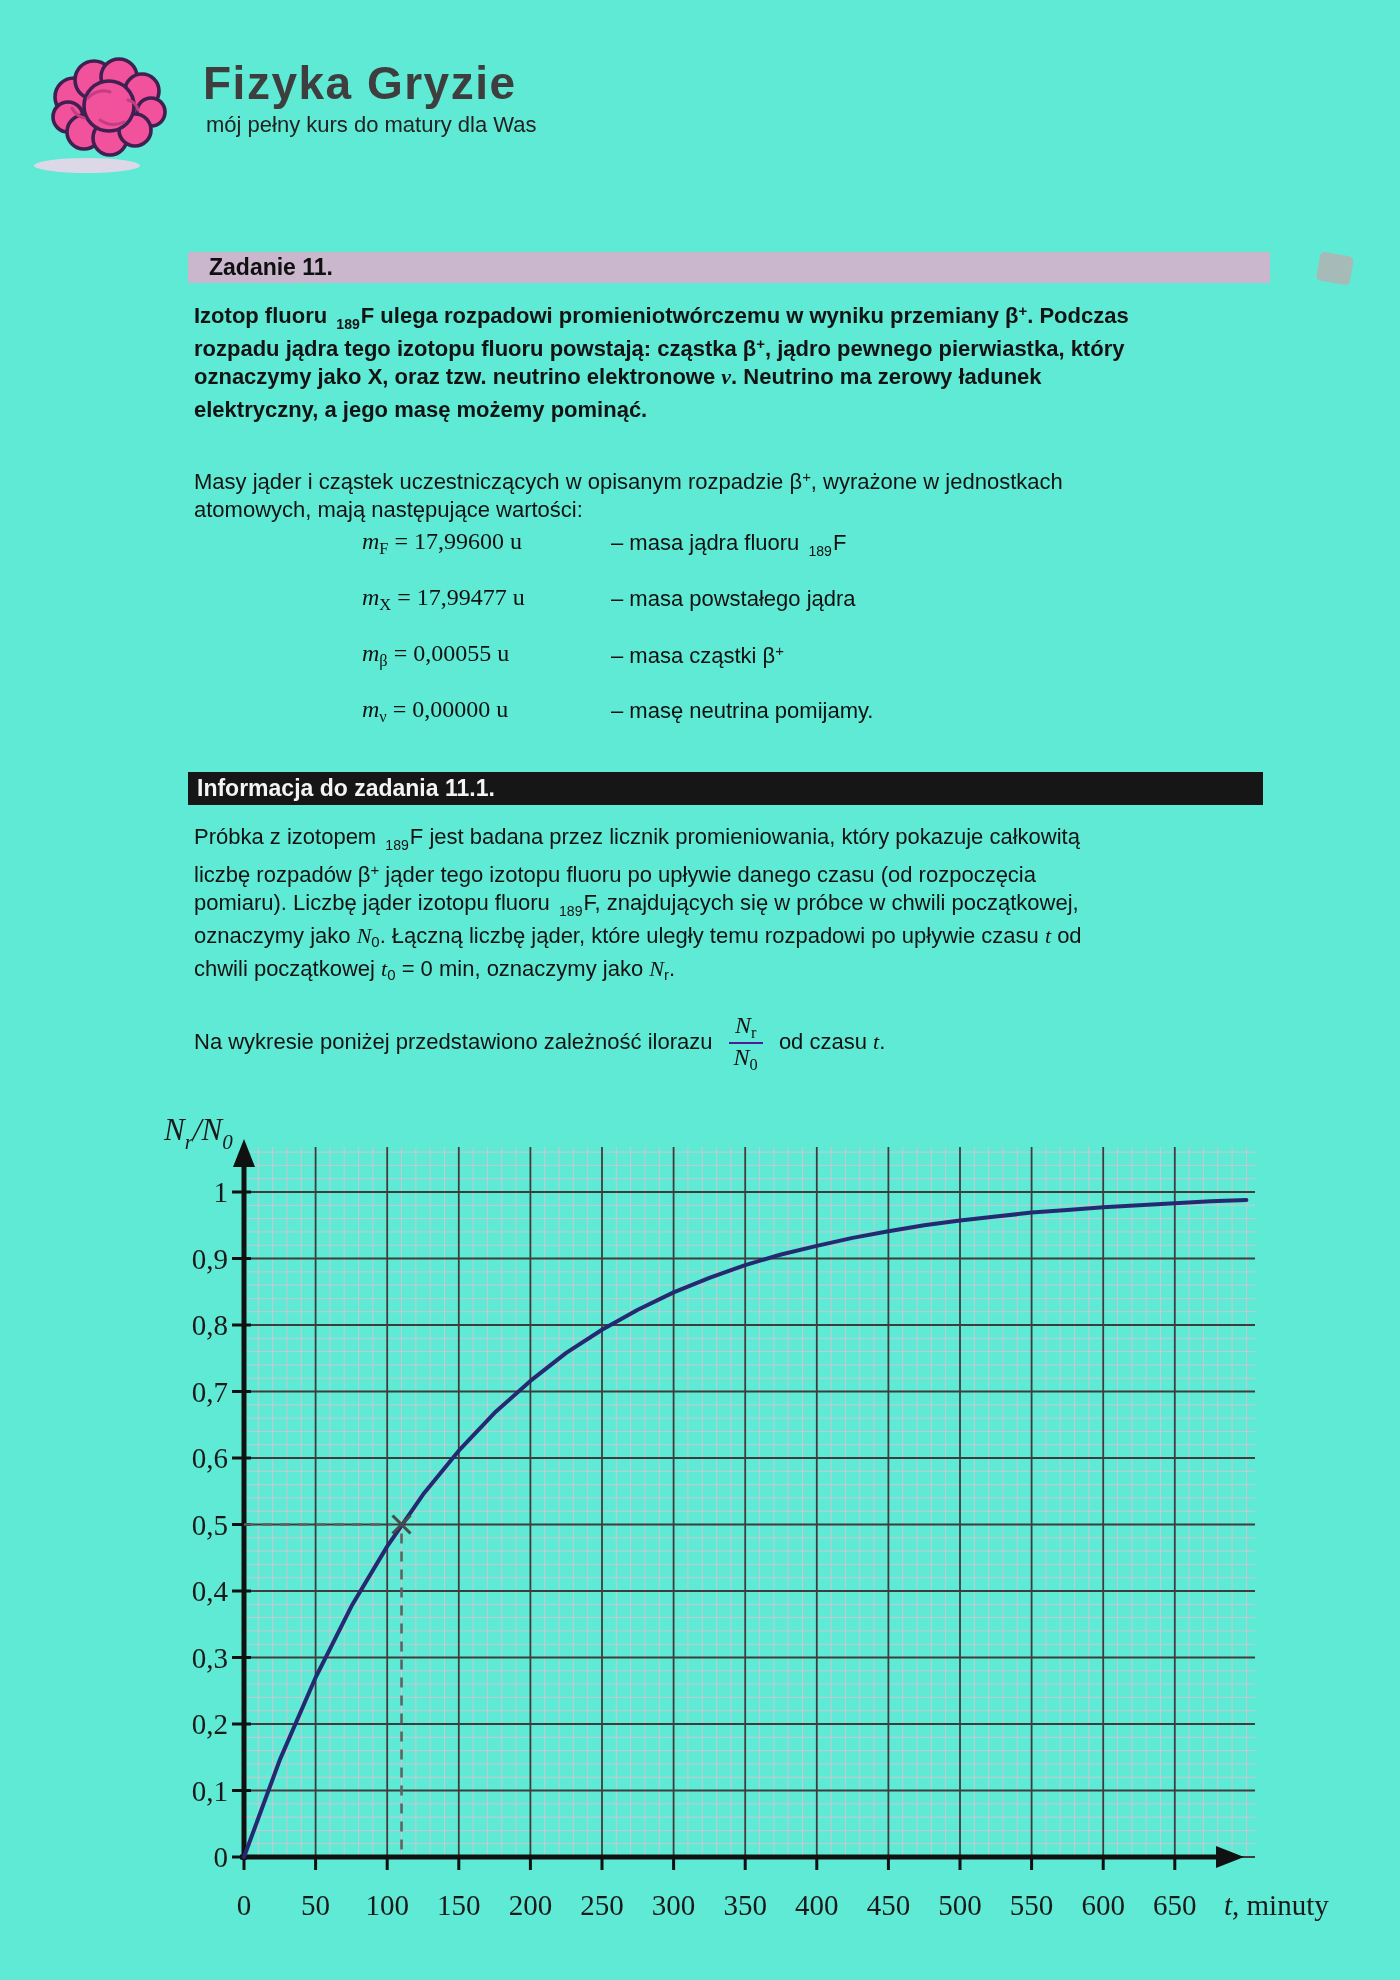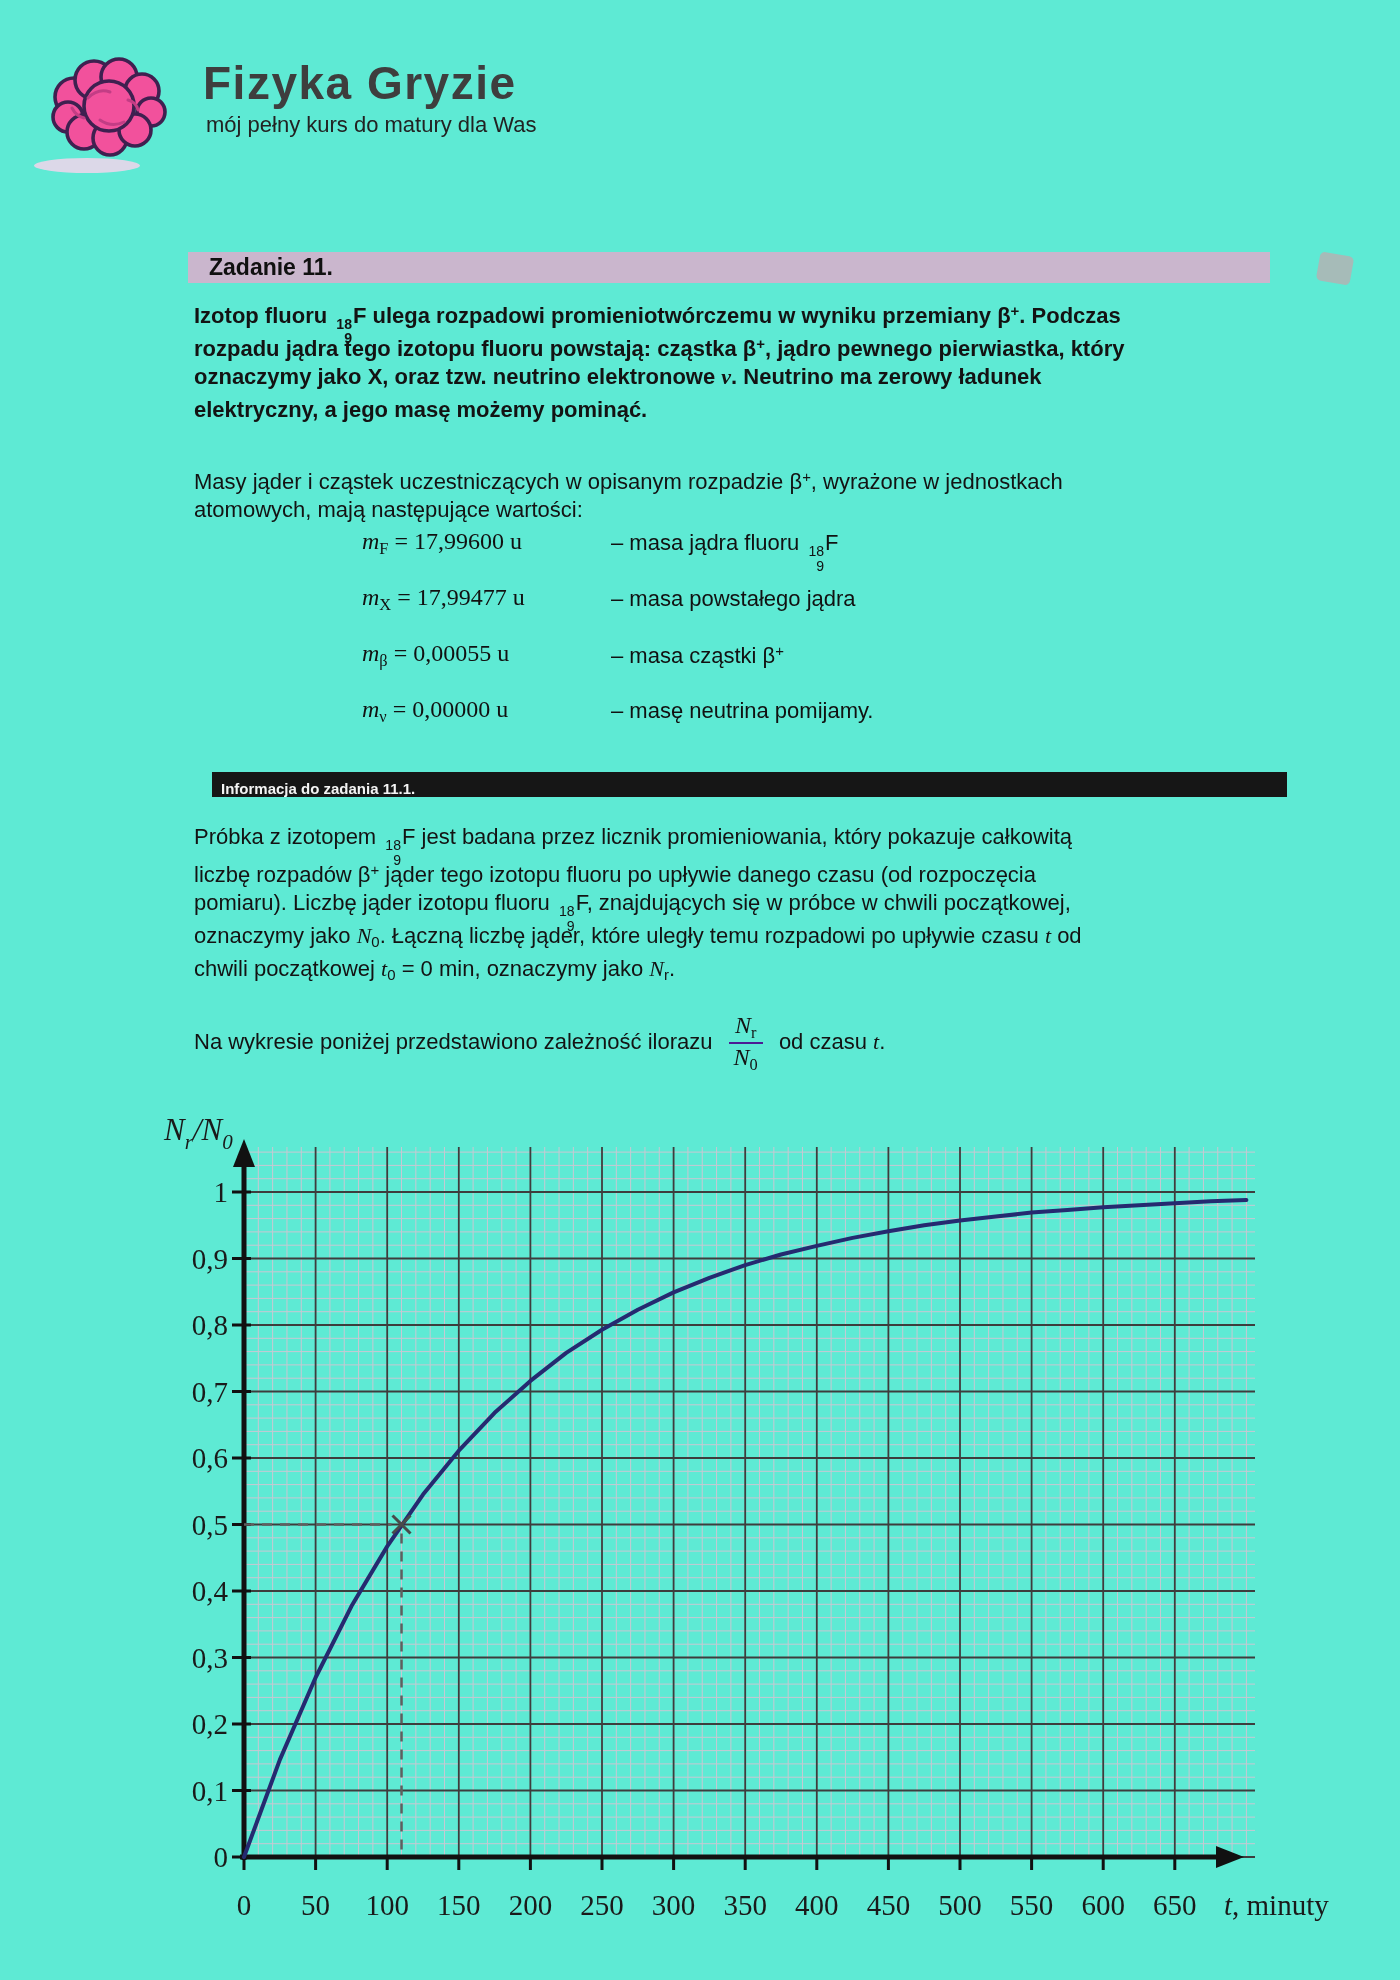--- a/index.html
+++ b/index.html
@@ -7,29 +7,29 @@
         font-family:"Liberation Sans",sans-serif;color:#111;}
   .abs{position:absolute;}
   
   .title{font-size:46px;font-weight:bold;color:#3e3e3e;letter-spacing:1.5px;}
   .subtitle{font-size:22px;color:#222;}
   .logo-shadow{width:106px;height:15px;background:#dcd8e8;border-radius:50%;}
   .corner-smudge{width:34px;height:29px;background:#b3b3b3;border-radius:5px;transform:rotate(10deg);opacity:.85;}
   
   .task-bar{width:1082px;height:31px;background:#cab6cd;line-height:31px;padding-left:21px;
             box-sizing:border-box;font-size:23px;font-weight:bold;color:#101010;}
-  .info-bar{width:1075px;height:25px;background:#161616;line-height:33px;padding-left:9px;
-            box-sizing:border-box;font-size:15px;font-weight:bold;color:#f4f4f4;margin-left:24px;}
+  .info-bar{width:1075px;height:33px;background:#161616;line-height:33px;padding-left:9px;
+            box-sizing:border-box;font-size:23px;font-weight:bold;color:#f4f4f4;}
   
   .para{font-size:22px;line-height:33px;color:#131313;}
   .tl{white-space:nowrap;height:33px;}
   .sv{font-family:"Liberation Serif",serif;}
   sub{font-size:0.68em;vertical-align:-0.28em;}
   sup{font-size:0.68em;vertical-align:0.45em;}
-  .nuc{display:inline-flex;flex-direction:column;vertical-align:-0.45em;font-size:0.64em;
+  .nuc{display:inline-flex;flex-direction:row;vertical-align:-0.45em;font-size:0.64em;
        line-height:1.02;margin:0 1px 0 3px;text-align:right;}
   .frac{display:inline-flex;flex-direction:column;text-align:center;vertical-align:middle;
         margin:0 10px;font-family:"Liberation Serif",serif;font-size:24px;line-height:1.15;}
   .frac .fd{border-top:2px solid #4c1d95;padding:0 5px;}
   .frac .fn{padding:0 5px;}
   
   .mass-row{position:relative;height:56px;}
   .mass-f{position:absolute;left:168px;top:10px;font-family:"Liberation Serif",serif;font-size:24px;white-space:nowrap;}
   .mass-d{position:absolute;left:417px;top:12px;font-size:22px;white-space:nowrap;}
 </style>

